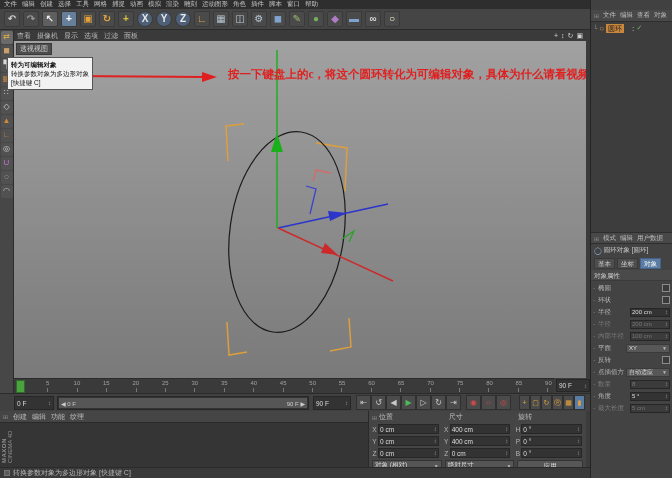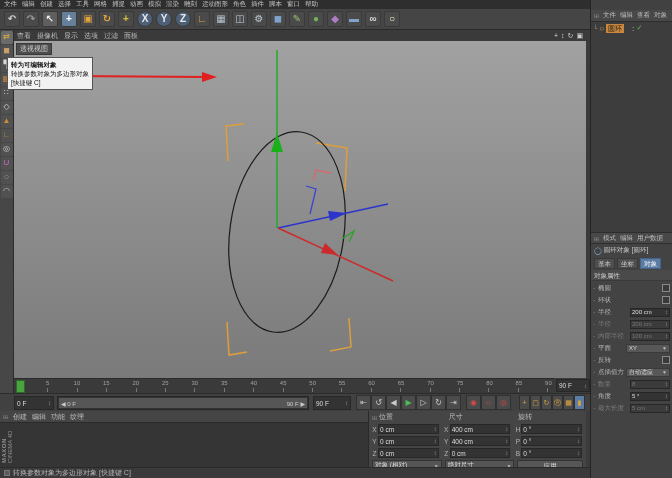--- a/index.html
+++ b/index.html
@@ -216,20 +216,21 @@
         <polygon points="324,214 307,212 311,202" fill="#cc2a2a"></polygon>
 
         <polyline points="299,140 302,129 317,132" fill="none" stroke="#d66a6a" stroke-width="1.3"></polyline>
         <polyline points="292,145 302,148 296,173" fill="none" stroke="#3a44cc" stroke-width="1.3"></polyline>
         <polyline points="328,198 340,190 335,201" fill="none" stroke="#2aa22a" stroke-width="1.3"></polyline>
 
         <line x1="58" y1="35" x2="190" y2="36" stroke="#e02020" stroke-width="2"></line>
         <polygon points="203,36 188,31 188,41" fill="#e02020"></polygon>
       </svg>
       <div id="view-label">透视视图</div>
+      <div id="annotation">按一下键盘上的c，将这个圆环转化为可编辑对象，具体为什么请看视频</div>
     </div>
   </div>
   <div id="vsplit"></div>
 
   <div id="tooltip">
     <div class="tt-title">转为可编辑对象</div>
     <div>转换参数对象为多边形对象</div>
     <div>[快捷键 C]</div>
   </div>
 

